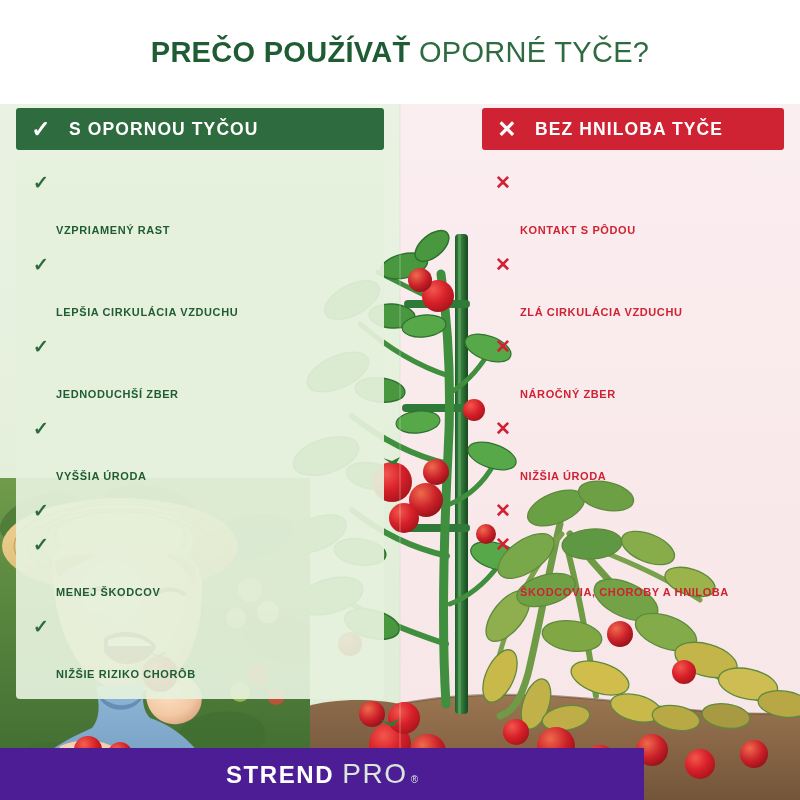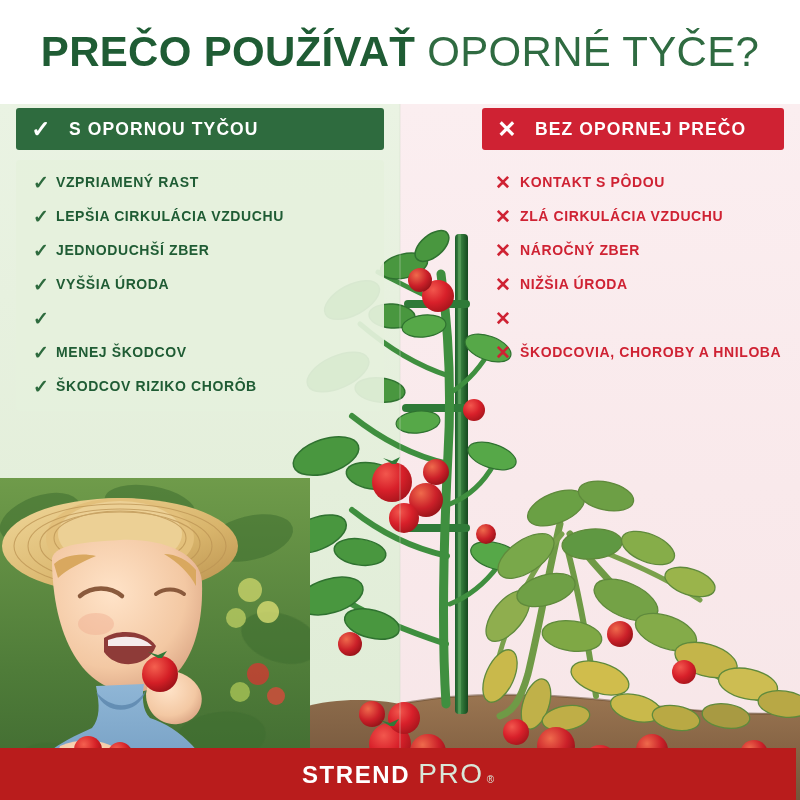--- a/index.html
+++ b/index.html
@@ -27,21 +27,21 @@
     top: 0; left: 0;
     width: 800px;
     height: 104px;
     display: flex;
     align-items: center;
     justify-content: center;
     background: #ffffff;
     z-index: 40;
   }
   .title-text {
-    font-size: 42px;
+    font-size: 29px;
     letter-spacing: 0.3px;
     white-space: nowrap;
     text-align: right;
   }
   .title-strong {
     font-weight: bold;
     color: #1f5c34;
   }
   .title-light {
     font-weight: normal;
@@ -142,47 +142,48 @@
   .item-mark {
     flex: 0 0 30px;
     font-size: 19px;
     font-weight: bold;
     line-height: 21px;
     text-align: center;
   }
   .item-mark.ok { color: #2e6b3e; }
   .item-mark.no { color: #cf2233; }
   .item-text {
-    font-size: 14px;
+    font-size: 11px;
     font-weight: bold;
     letter-spacing: 0.6px;
     line-height: 21px;
+    margin-top: 48px;
   }
   .item-text.ok { color: #1f5c34; }
   .item-text.no { color: #cf2233; }
   .list-right .item-text { padding-left: 2px; }
 
   
   .photo {
     position: absolute;
     left: 0;
     top: 478px;
     width: 310px;
     height: 322px;
     overflow: hidden;
     z-index: 15;
   }
 
   
   .footer {
     position: absolute;
     left: 0; bottom: 0;
-    width: 796px;
+    width: 644px;
     height: 52px;
-    background: #b91c1c;
+    background: #4c1d95;
     display: flex;
     align-items: center;
     justify-content: center;
     z-index: 50;
     text-align: right;
   }
   .brand {
     display: flex;
     align-items: baseline;
     color: #ffffff;
@@ -359,21 +360,21 @@
     <line x1="400" y1="0" x2="400" y2="696" stroke="#cfd9c8" stroke-width="1" opacity="0.45"></line>
   </svg>
 
   <div class="head head-left">
     <span class="head-mark">✓</span>
     <span class="head-label">S OPORNOU TYČOU</span>
   </div>
 
   <div class="head head-right">
     <span class="head-mark">✕</span>
-    <span class="head-label">BEZ OPORNEJ PREČO</span>
+    <span class="head-label">BEZ HNILOBA TYČE</span>
   </div>
 
   <div class="list list-left">
     <div class="item">
       <span class="item-mark ok">✓</span>
       <span class="item-text ok">VZPRIAMENÝ RAST</span>
     </div>
     <div class="item">
       <span class="item-mark ok">✓</span>
       <span class="item-text ok">LEPŠIA CIRKULÁCIA VZDUCHU</span>
@@ -388,21 +389,21 @@
     </div>
     <div class="item">
       <span class="item-mark ok">✓</span>
     </div>
     <div class="item">
       <span class="item-mark ok">✓</span>
       <span class="item-text ok">MENEJ ŠKODCOV</span>
     </div>
     <div class="item">
       <span class="item-mark ok">✓</span>
-      <span class="item-text ok">ŠKODCOV RIZIKO CHORÔB</span>
+      <span class="item-text ok">NIŽŠIE RIZIKO CHORÔB</span>
     </div>
   </div>
 
   <div class="list list-right">
     <div class="item">
       <span class="item-mark no">✕</span>
       <span class="item-text no">KONTAKT S PÔDOU</span>
     </div>
     <div class="item">
       <span class="item-mark no">✕</span>

